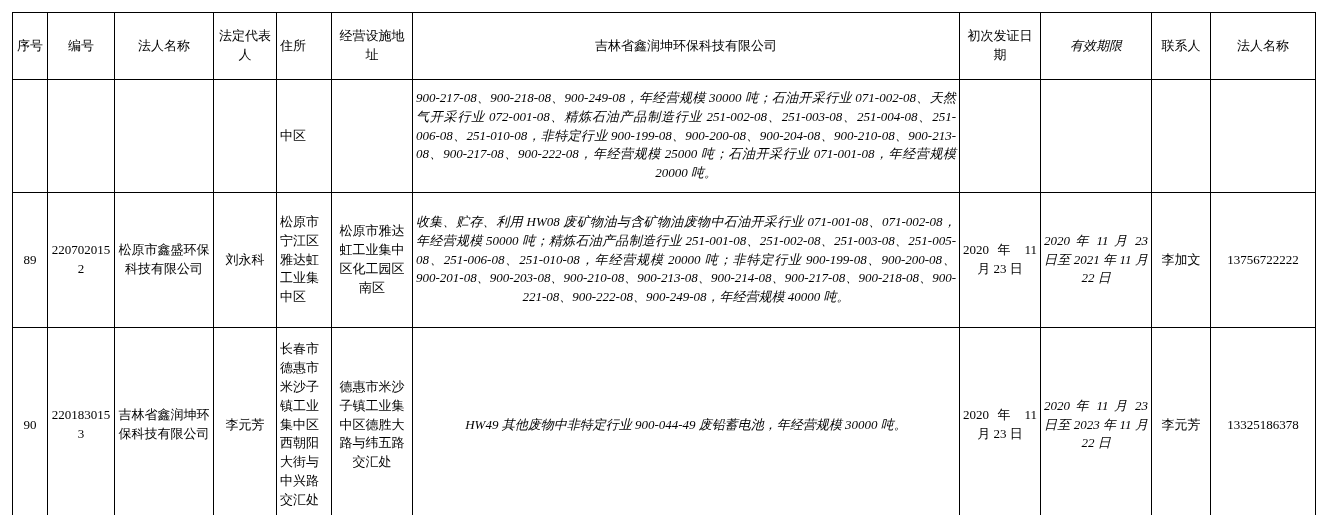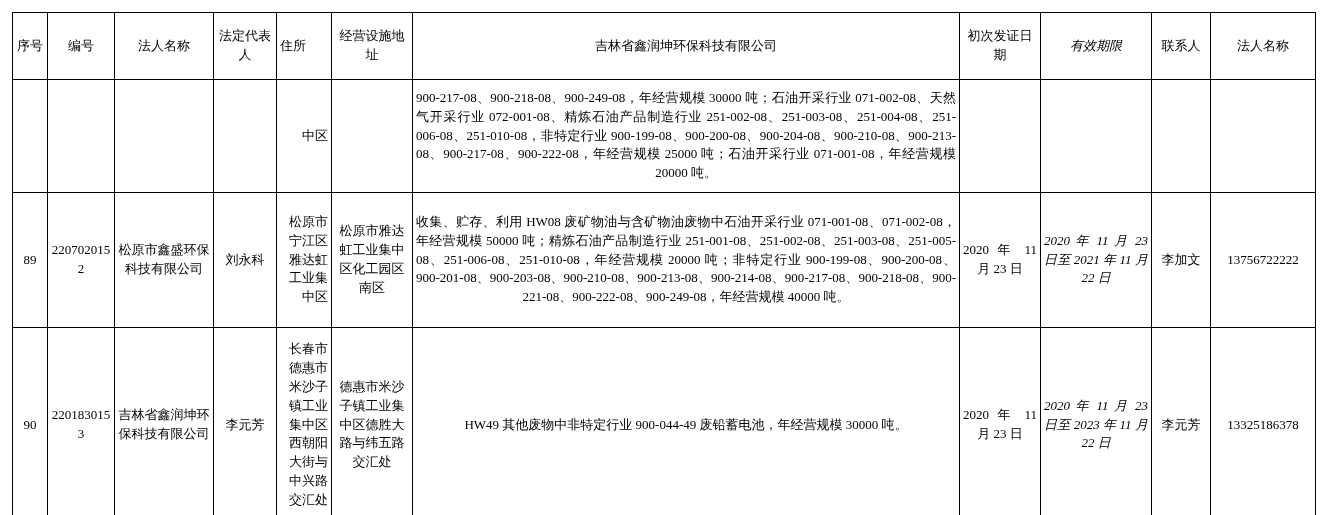--- a/index.html
+++ b/index.html
@@ -44,27 +44,28 @@
   .c-rep      { width: 56px;  text-align: center; }
   .c-addr     { width: 48px;  text-align: left; }
   .c-facility { width: 74px;  text-align: center; }
   .c-scope    { width: 540px; text-align: justify; text-align-last: center; }
   .c-first    { width: 74px;  text-align: center; }
   .c-valid    { width: 104px; text-align: center; font-style: italic; }
   .c-contact  { width: 52px;  text-align: center; }
   .c-phone    { width: 98px;  text-align: center; }
 
   .vertical-cn {
-    text-align: right;
+    text-align: left;
   }
   .scope-cell {
     text-align: justify;
     text-align-last: center;
     padding: 4px 6px;
     line-height: 1.55;
+    font-style: italic;
   }
   .date-cell {
     text-align: justify;
     text-align-last: center;
     padding: 3px 5px;
     line-height: 1.55;
   }
   .row-top td {
     height: 108px;
   }

